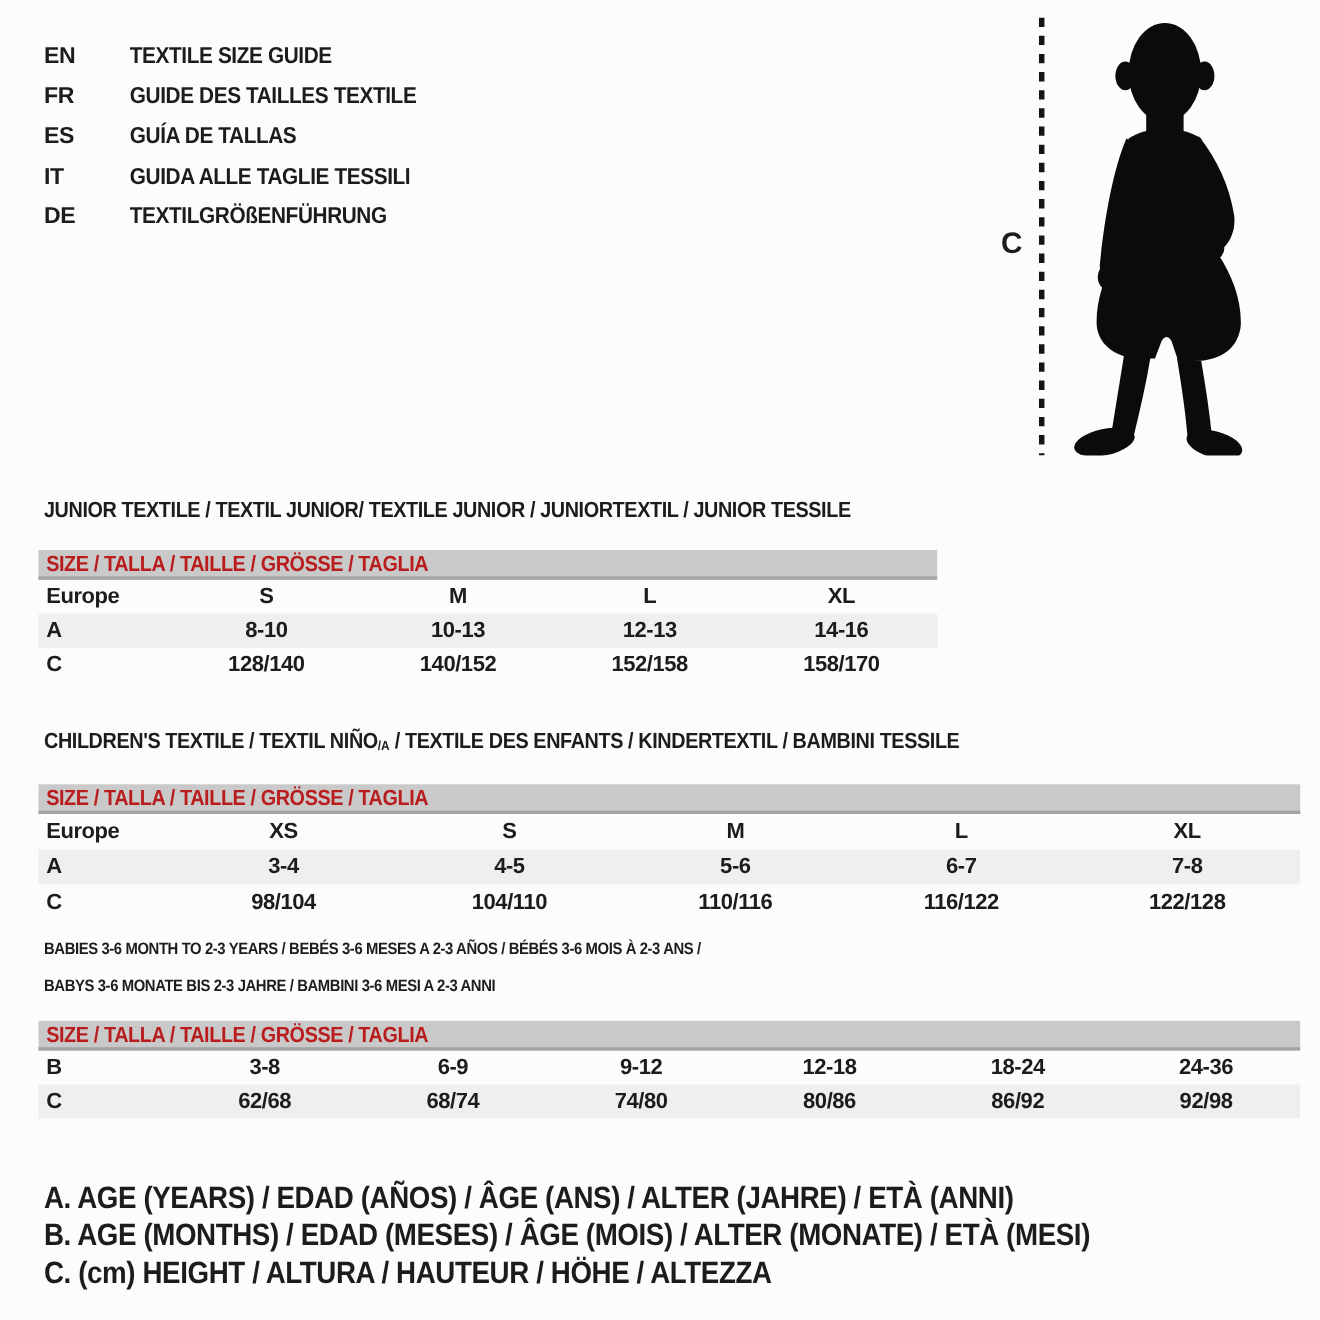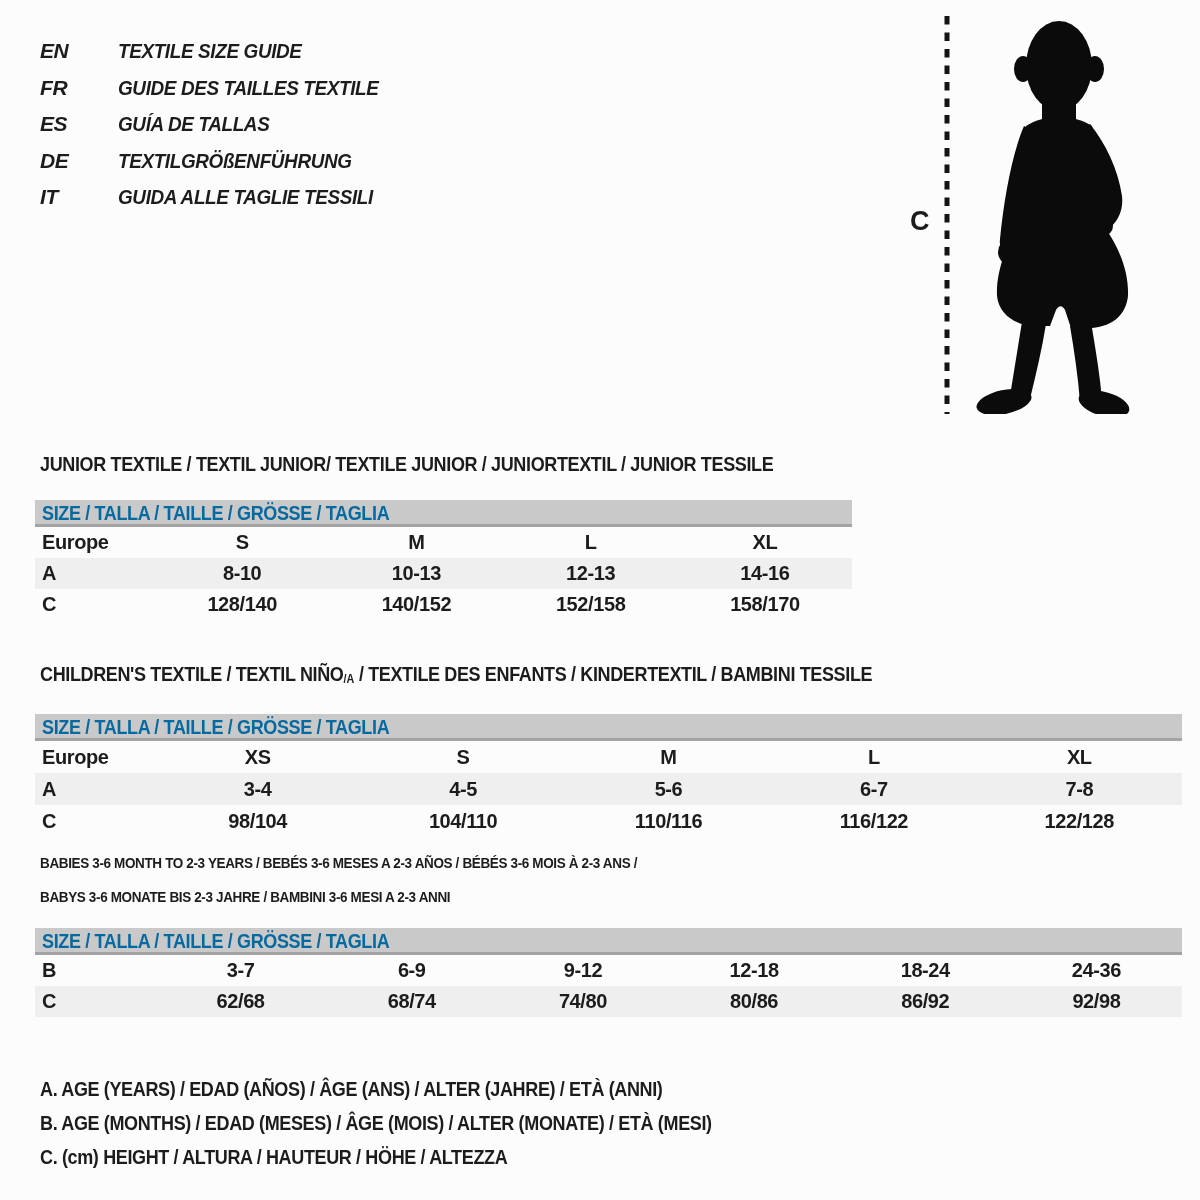--- a/index.html
+++ b/index.html
@@ -10,21 +10,21 @@
     background:#fcfcfc;
     font-family:"Liberation Sans", sans-serif;
     font-weight:700;
     color:#1c1c1c;
     letter-spacing:-0.4px;
     overflow:hidden;
   }
   .cond { display:inline-block; transform:scaleX(0.9); transform-origin:0 50%; white-space:nowrap; }
 
   
-  .langs { position:absolute; left:40px; top:33px;font-style:italic; }
+  .langs { position:absolute; left:40px; top:33px; }
   .lang-row { display:grid; grid-template-columns:78px auto; height:36.5px; align-items:center; font-size:21px; }
 
   
   .figure { position:absolute; left:0; top:0; width:1200px; height:430px; }
   .c-label { position:absolute; left:910px; top:206px; font-size:27px; }
   .dash-line { position:absolute; left:944px; top:16px; }
   .toddler { position:absolute; left:965px; top:14px; }
 
   
   .section { position:absolute; }
@@ -33,63 +33,63 @@
   .section-babies   { left:35px; top:846px; width:1147px; }
   .section-title { font-size:20px; margin-left:5px; line-height:24px; white-space:nowrap; }
   .babies-title-line { font-size:15px; margin-left:5px; line-height:34px; white-space:nowrap; }
   .title-sub { font-size:12px; vertical-align:baseline; position:relative; top:2px; letter-spacing:0; }
 
   .size-bar {
     height:27px; line-height:27px;
     background:#c9c9c9;
     border-bottom:3px solid #a3a3a3;
     padding-left:7px;
-    font-size:20px; color:#0369a1;
+    font-size:20px; color:#b91c1c;
     white-space:nowrap; overflow:hidden;
   }
   .section-junior .size-bar   { margin-top:24px; }
   .section-children .size-bar { margin-top:25px; }
   .section-babies .size-bar   { margin-top:14px; }
 
   .t-row { display:grid; align-items:center; height:31px; font-size:20px; }
   .section-children .t-row { height:32px; }
   .cols-4 { grid-template-columns:120px repeat(4,1fr); }
   .cols-5 { grid-template-columns:120px repeat(5,1fr); }
   .cols-6 { grid-template-columns:120px repeat(6,1fr); }
   .t-row .rlabel { padding-left:7px; text-align:left; }
   .t-row .cell { text-align:center; }
   .row-alt { background:#efefef; }
 
   
   .legend { position:absolute; left:40px; top:1072px; }
-  .legend-line { font-size:20px; line-height:34px; white-space:nowrap; }
+  .legend-line { font-size:28px; line-height:34px; white-space:nowrap; }
 </style>
 </head>
 <body>
 
 <div class="langs">
   <div class="lang-row">
     <span>EN</span>
     <span class="cond">TEXTILE SIZE GUIDE</span>
   </div>
   <div class="lang-row">
     <span>FR</span>
     <span class="cond">GUIDE DES TAILLES TEXTILE</span>
   </div>
   <div class="lang-row">
     <span>ES</span>
     <span class="cond">GUÍA DE TALLAS</span>
   </div>
   <div class="lang-row">
+    <span>IT</span>
+    <span class="cond">GUIDA ALLE TAGLIE TESSILI</span>
+  </div>
+  <div class="lang-row">
     <span>DE</span>
     <span class="cond">TEXTILGRÖßENFÜHRUNG</span>
-  </div>
-  <div class="lang-row">
-    <span>IT</span>
-    <span class="cond">GUIDA ALLE TAGLIE TESSILI</span>
   </div>
 </div>
 
 <div class="figure">
   <span class="c-label">C</span>
   <svg class="dash-line" width="6" height="398" viewBox="0 0 6 398">
     <line x1="3" y1="0" x2="3" y2="398" stroke="#141414" stroke-width="5" stroke-dasharray="8.5 8"></line>
   </svg>
   <svg class="toddler" width="177" height="400" viewBox="0 0 175 400">
     <g fill="#0b0b0b">
@@ -173,21 +173,21 @@
     <span class="cell">122/128</span>
   </div>
 </div>
 
 <div class="section section-babies">
   <div class="babies-title-line"><span class="cond">BABIES 3-6 MONTH TO 2-3 YEARS / BEBÉS 3-6 MESES A 2-3 AÑOS / BÉBÉS 3-6 MOIS À 2-3 ANS /</span></div>
   <div class="babies-title-line"><span class="cond">BABYS 3-6 MONATE BIS 2-3 JAHRE / BAMBINI 3-6 MESI A 2-3 ANNI</span></div>
   <div class="size-bar"><span class="cond">SIZE / TALLA / TAILLE / GRÖSSE / TAGLIA</span></div>
   <div class="t-row cols-6">
     <span class="rlabel">B</span>
-    <span class="cell">3-7</span>
+    <span class="cell">3-8</span>
     <span class="cell">6-9</span>
     <span class="cell">9-12</span>
     <span class="cell">12-18</span>
     <span class="cell">18-24</span>
     <span class="cell">24-36</span>
   </div>
   <div class="t-row cols-6 row-alt">
     <span class="rlabel">C</span>
     <span class="cell">62/68</span>
     <span class="cell">68/74</span>

